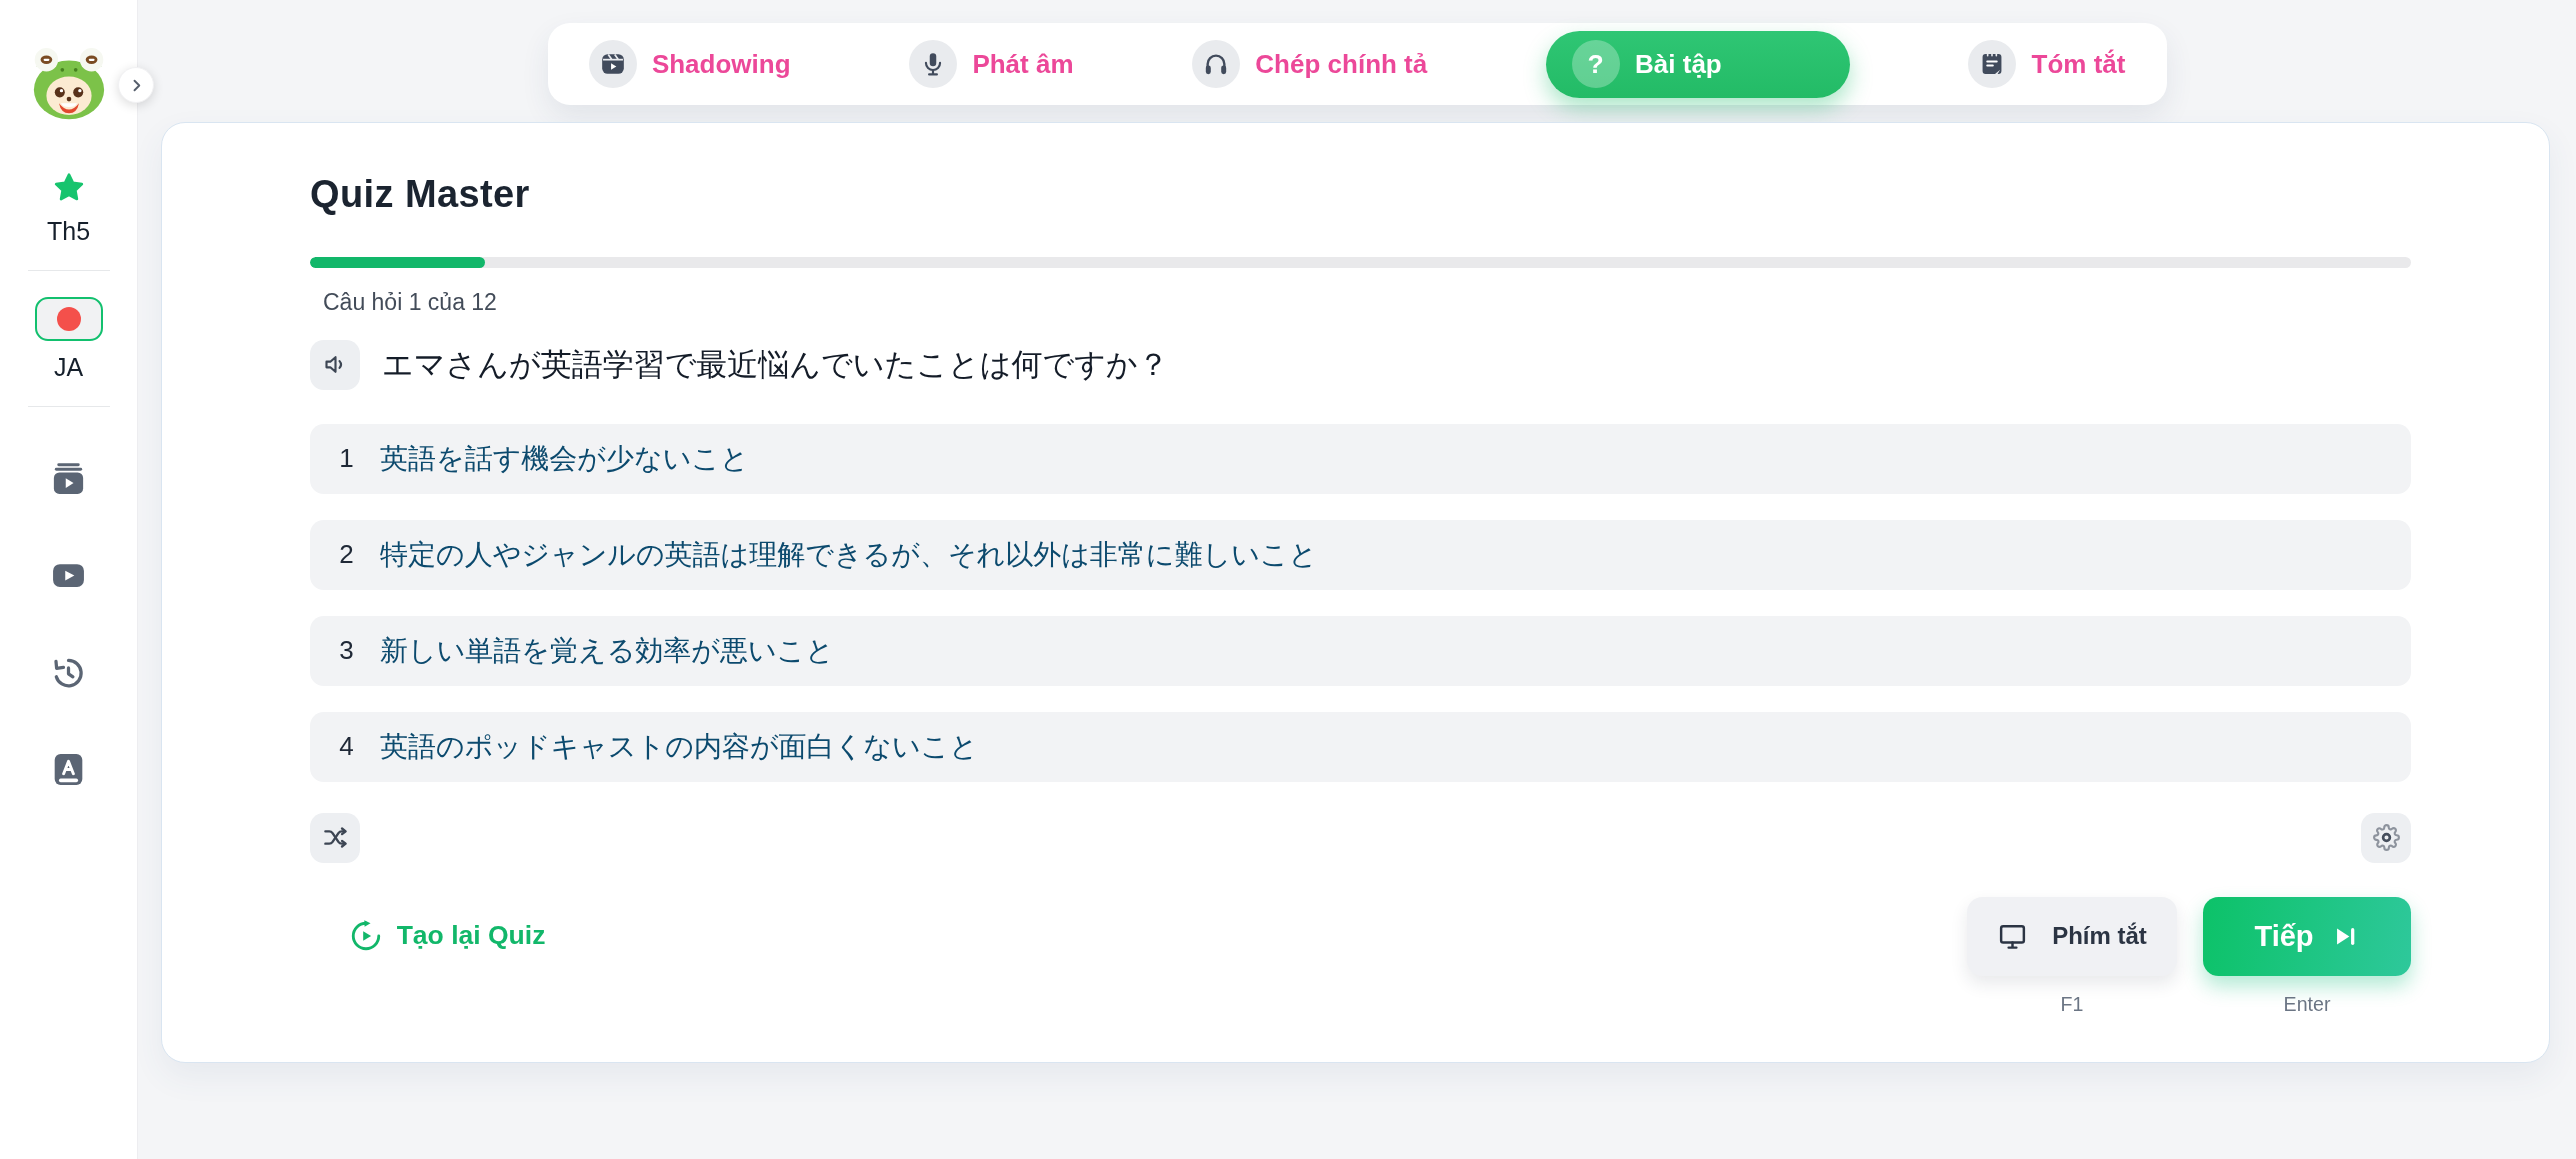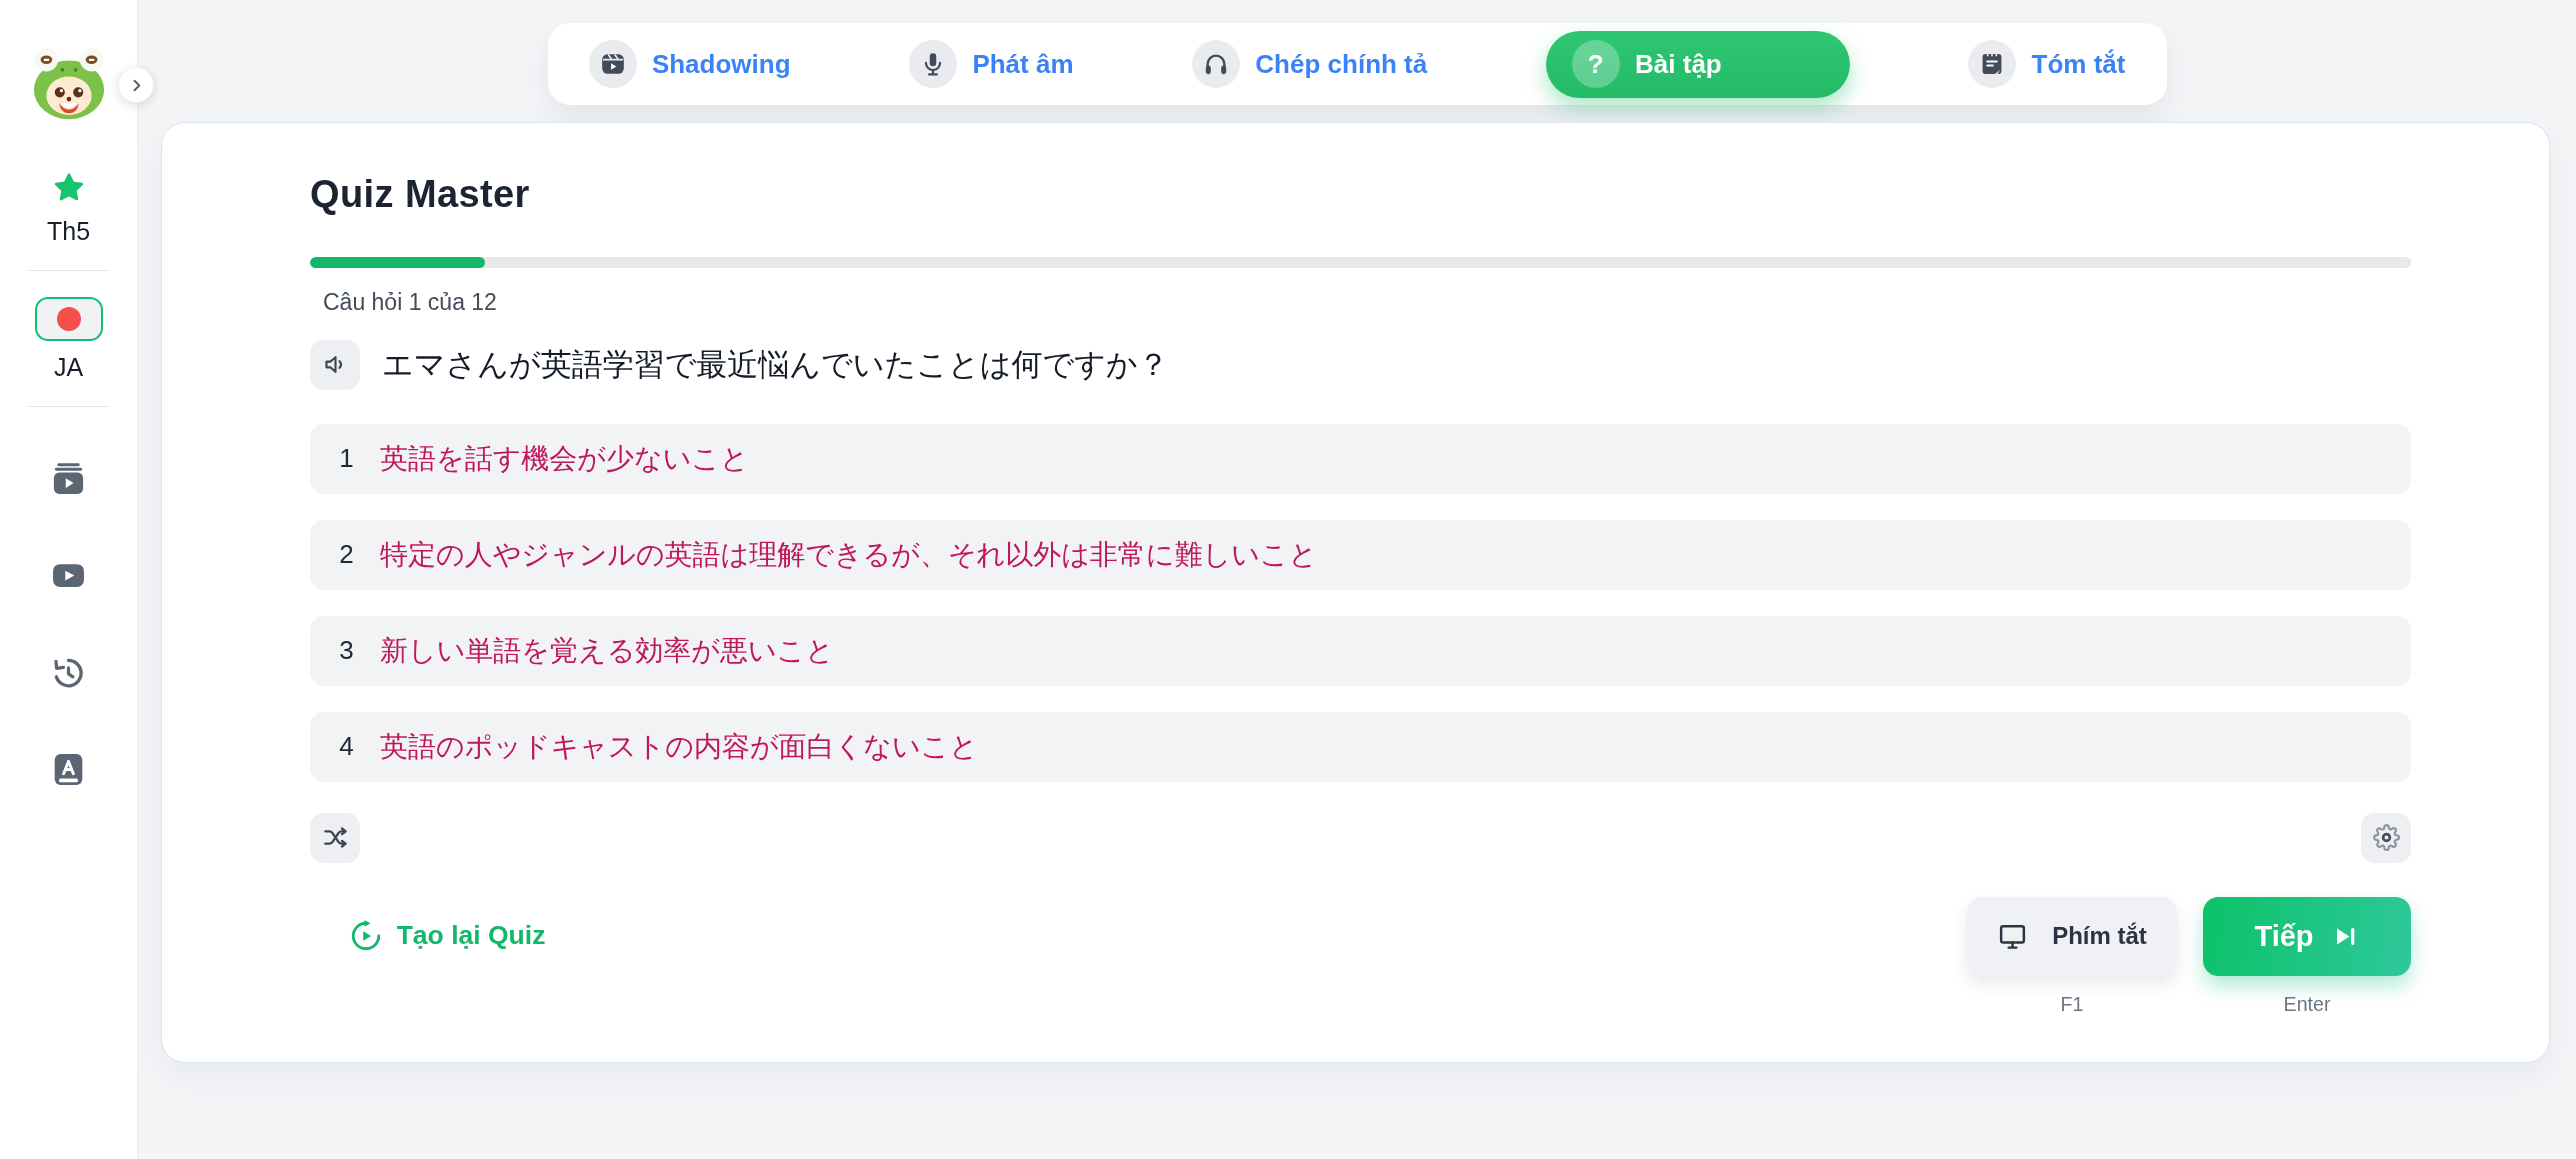--- a/index.html
+++ b/index.html
@@ -43,21 +43,21 @@
     margin:23px auto 0;width:1619px;height:82px;background:#ffffff;border-radius:22px;
     box-shadow:0 12px 29px rgba(45,65,95,.09);
     display:flex;align-items:center;justify-content:space-between;padding:0 41px;box-sizing:border-box;
   }
   .tab{display:flex;align-items:center;gap:15.4px;cursor:pointer;}
   .tab-ic{
     width:48px;height:48px;border-radius:50%;background:#e9ebee;
     display:flex;align-items:center;justify-content:center;flex-shrink:0;
   }
   .tab-ic svg{width:26px;height:26px;}
-  .tab-label{font-size:26px;font-weight:700;color:#3b82f6;white-space:nowrap;}
+  .tab-label{font-size:26px;font-weight:700;color:#ec4899;white-space:nowrap;}
   .tab.active{
     background:linear-gradient(180deg,#2fc674 0%,#23bb66 100%);
     border-radius:34px;height:67px;padding:0 128px 0 26px;
     box-shadow:0 10.2px 22px rgba(35,190,110,.38);
   }
   .tab.active .tab-ic{background:rgba(255,255,255,.28);}
   .tab.active .tab-label{color:#ffffff;}
   .qmark{font-size:26.5px;font-weight:800;color:#ffffff;line-height:1;}
 
   
@@ -78,21 +78,21 @@
   }
   .icon-btn svg{width:27px;height:27px;}
   .question-text{font-size:31px;color:#141c28;font-weight:500;}
 
   .options{margin-top:34px;display:flex;flex-direction:column;gap:26px;}
   .option{
     height:70px;border-radius:13.7px;background:#f2f3f5;display:flex;align-items:center;
     padding:0 27px;gap:24px;cursor:pointer;
   }
   .opt-num{font-size:26px;color:#202937;min-width:19px;text-align:center;}
-  .opt-text{font-size:28px;color:#be185d;}
+  .opt-text{font-size:28px;color:#0c4a6e;}
 
   .tools-row{margin-top:31px;display:flex;align-items:center;justify-content:space-between;}
 
   .footer-row{margin-top:34px;display:flex;align-items:flex-start;justify-content:space-between;}
   .regen{
     margin-left:39px;margin-top:22px;display:flex;align-items:center;gap:13.7px;cursor:pointer;
   }
   .regen svg{width:34px;height:34px;}
   .regen-label{font-size:26.5px;font-weight:600;color:#12b76a;}
   .btn-group{display:flex;gap:26px;}

